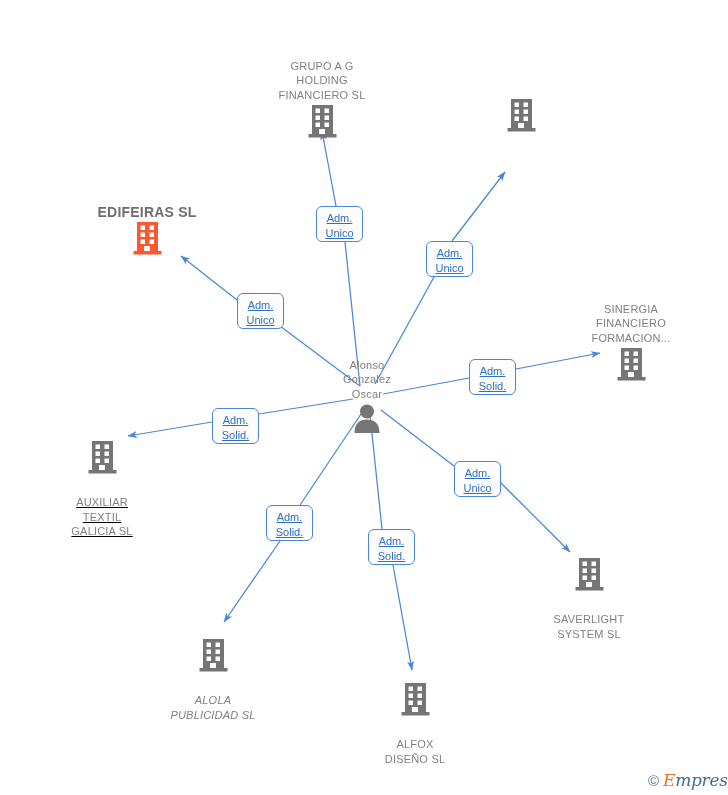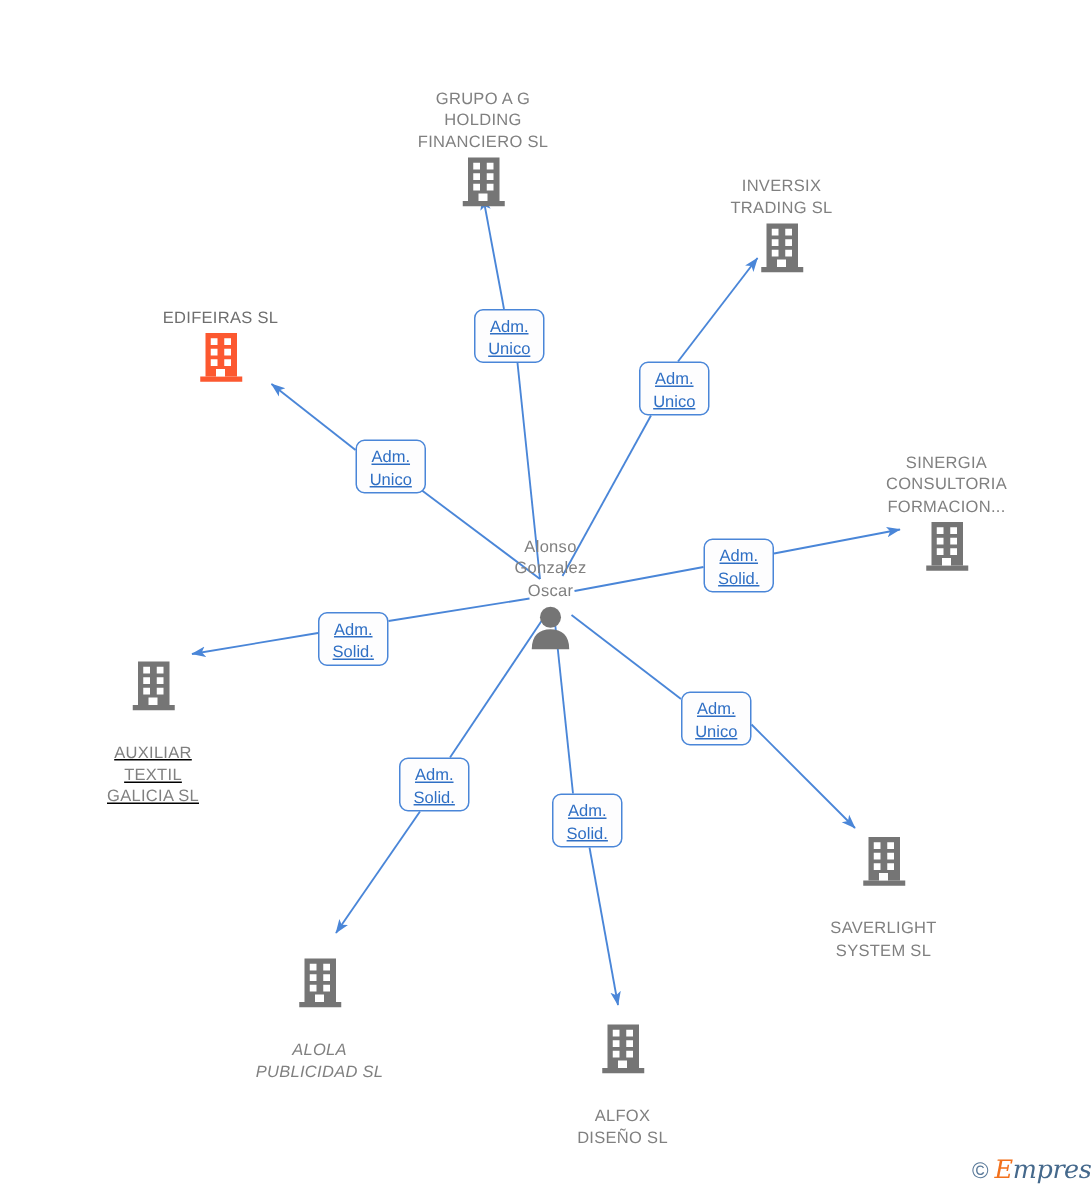--- a/index.html
+++ b/index.html
@@ -32,22 +32,22 @@
   }
   .node-label {
     font-size: 11px;
     color: #808080;
     letter-spacing: 0.2px;
     white-space: pre-line;
     margin-top: 21px;
   }
   .node-label.highlight {
     color: #6e6e6e;
-    font-weight: normal;
-    font-size: 11px;
+    font-weight: bold;
+    font-size: 14px;
   }
   .node-icon {
     display: block;
     margin: 2px auto 1px auto;
   }
   .node.below .node-icon { margin-bottom: 3px; }
   .edge-label {
     position: absolute;
     background: #fdfdfe;
     border: 1px solid #4a86d8;
@@ -160,40 +160,38 @@
         <rect x="7.5" y="11.5" width="4.5" height="4.5"></rect>
           <rect x="16.5" y="11.5" width="4.5" height="4.5"></rect>
         <rect x="7.5" y="18.5" width="4.5" height="4.5"></rect>
           <rect x="16.5" y="18.5" width="4.5" height="4.5"></rect>
         <rect x="11" y="25" width="6" height="5"></rect>
       </g>
     </svg>
   </div>
 
   <div class="node" id="node-inversix" style="left: 521px; top: 96px;">
-    <div class="node-label">INVERSIX
-TRADING SL</div>
     <svg class="node-icon" width="29" height="34" viewBox="0 0 29 34">
       <rect x="4" y="1" width="21" height="29" fill="#757575"></rect>
       <rect x="0.5" y="30" width="28" height="3.5" fill="#757575"></rect>
       <g fill="#ffffff">
         <rect x="7.5" y="4.5" width="4.5" height="4.5"></rect>
           <rect x="16.5" y="4.5" width="4.5" height="4.5"></rect>
         <rect x="7.5" y="11.5" width="4.5" height="4.5"></rect>
           <rect x="16.5" y="11.5" width="4.5" height="4.5"></rect>
         <rect x="7.5" y="18.5" width="4.5" height="4.5"></rect>
           <rect x="16.5" y="18.5" width="4.5" height="4.5"></rect>
         <rect x="11" y="25" width="6" height="5"></rect>
       </g>
     </svg>
   </div>
 
   <div class="node" id="node-sinergia" style="left: 631px; top: 280.5px;">
     <div class="node-label">SINERGIA
-CONSULTORIA
+FINANCIERO
 FORMACION...</div>
     <svg class="node-icon" width="29" height="34" viewBox="0 0 29 34">
       <rect x="4" y="1" width="21" height="29" fill="#757575"></rect>
       <rect x="0.5" y="30" width="28" height="3.5" fill="#757575"></rect>
       <g fill="#ffffff">
         <rect x="7.5" y="4.5" width="4.5" height="4.5"></rect>
           <rect x="16.5" y="4.5" width="4.5" height="4.5"></rect>
         <rect x="7.5" y="11.5" width="4.5" height="4.5"></rect>
           <rect x="16.5" y="11.5" width="4.5" height="4.5"></rect>
         <rect x="7.5" y="18.5" width="4.5" height="4.5"></rect>

